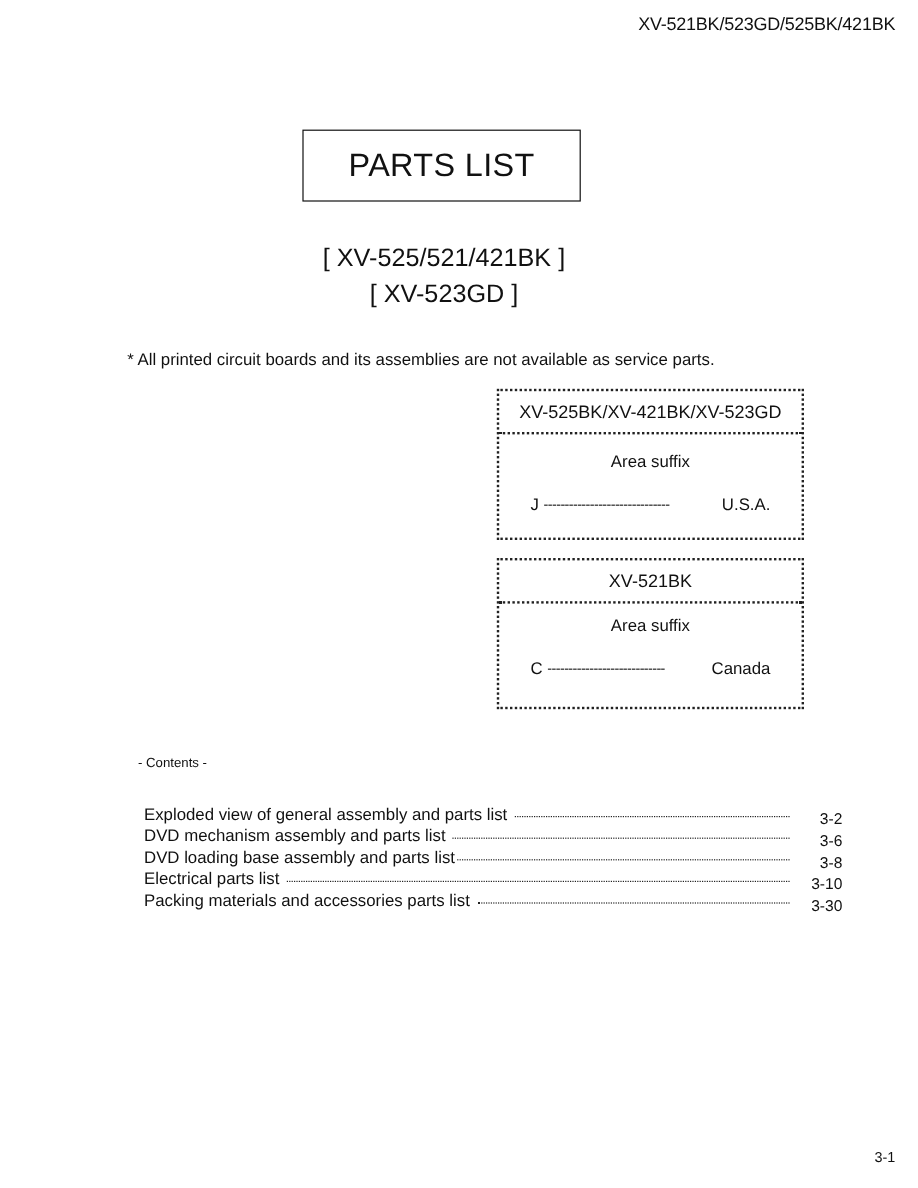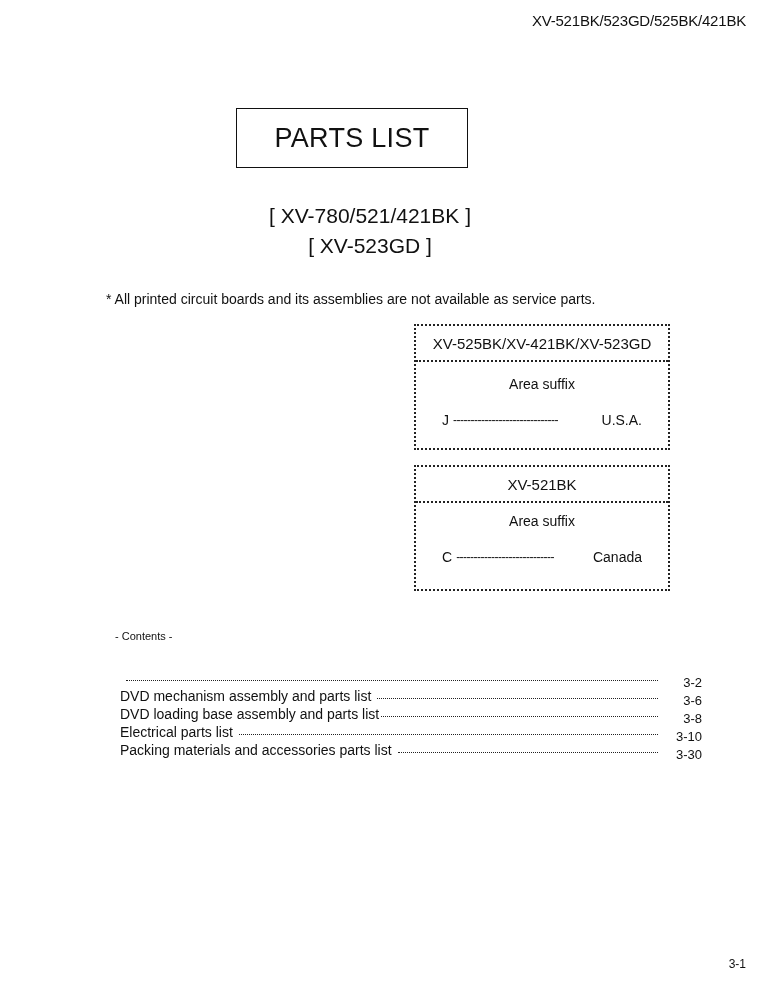--- a/index.html
+++ b/index.html
@@ -5,21 +5,21 @@
   html, body { margin: 0; padding: 0; background: #ffffff; }
   body {
     width: 765px; height: 990px; position: relative; overflow: hidden;
     font-family: "Liberation Sans", sans-serif; color: #111;
   }
   .abs { position: absolute; }
   .header-model {
     top: 12px; right: 19px; font-size: 15px; letter-spacing: -0.2px;
   }
   .title-box {
-    left: 236px; top: 108px; width: 232px; height: 60px;
+    left: 252px; top: 108px; width: 232px; height: 60px;
     border: 1.5px solid #111; box-sizing: border-box;
     display: flex; align-items: center; justify-content: center;
     font-size: 27px; letter-spacing: 0.3px;
   }
   .model-line {
     left: 0; width: 740px; text-align: center; font-size: 21px;
   }
   .model-line.l1 { top: 204px; }
   .model-line.l2 { top: 234px; }
   .note {
@@ -65,21 +65,21 @@
 </style>
 </head>
 <body>
 
 <div class="abs header-model">XV-521BK/523GD/525BK/421BK</div>
 
 <div class="abs title-box">
   <span>PARTS LIST</span>
 </div>
 
-<div class="abs model-line l1">[ XV-780/521/421BK ]</div>
+<div class="abs model-line l1">[ XV-525/521/421BK ]</div>
 <div class="abs model-line l2">[ XV-523GD ]</div>
 
 <div class="abs note">* All printed circuit boards and its assemblies are not available as service parts.</div>
 
 <div class="abs area-box box1">
   <div class="box-head">XV-525BK/XV-421BK/XV-523GD</div>
   <div class="box-body">
     <div class="suffix-label" style="top:14px;">Area suffix</div>
     <div class="suffix-row" style="top:50px;">
       <span>J</span>
@@ -98,20 +98,21 @@
       <span class="lead">----------------------------</span>
       <span>Canada</span>
     </div>
   </div>
 </div>
 
 <div class="abs contents-title">- Contents -</div>
 
 <div class="abs toc">
   <div class="toc-row">
+    <span class="toc-label">Exploded view of general assembly and parts list</span>
     <span class="toc-dots"></span>
     <span class="toc-page">3-2</span>
   </div>
   <div class="toc-row">
     <span class="toc-label">DVD mechanism assembly and parts list</span>
     <span class="toc-dots"></span>
     <span class="toc-page">3-6</span>
   </div>
   <div class="toc-row">
     <span class="toc-label">DVD loading base assembly and parts list</span>

